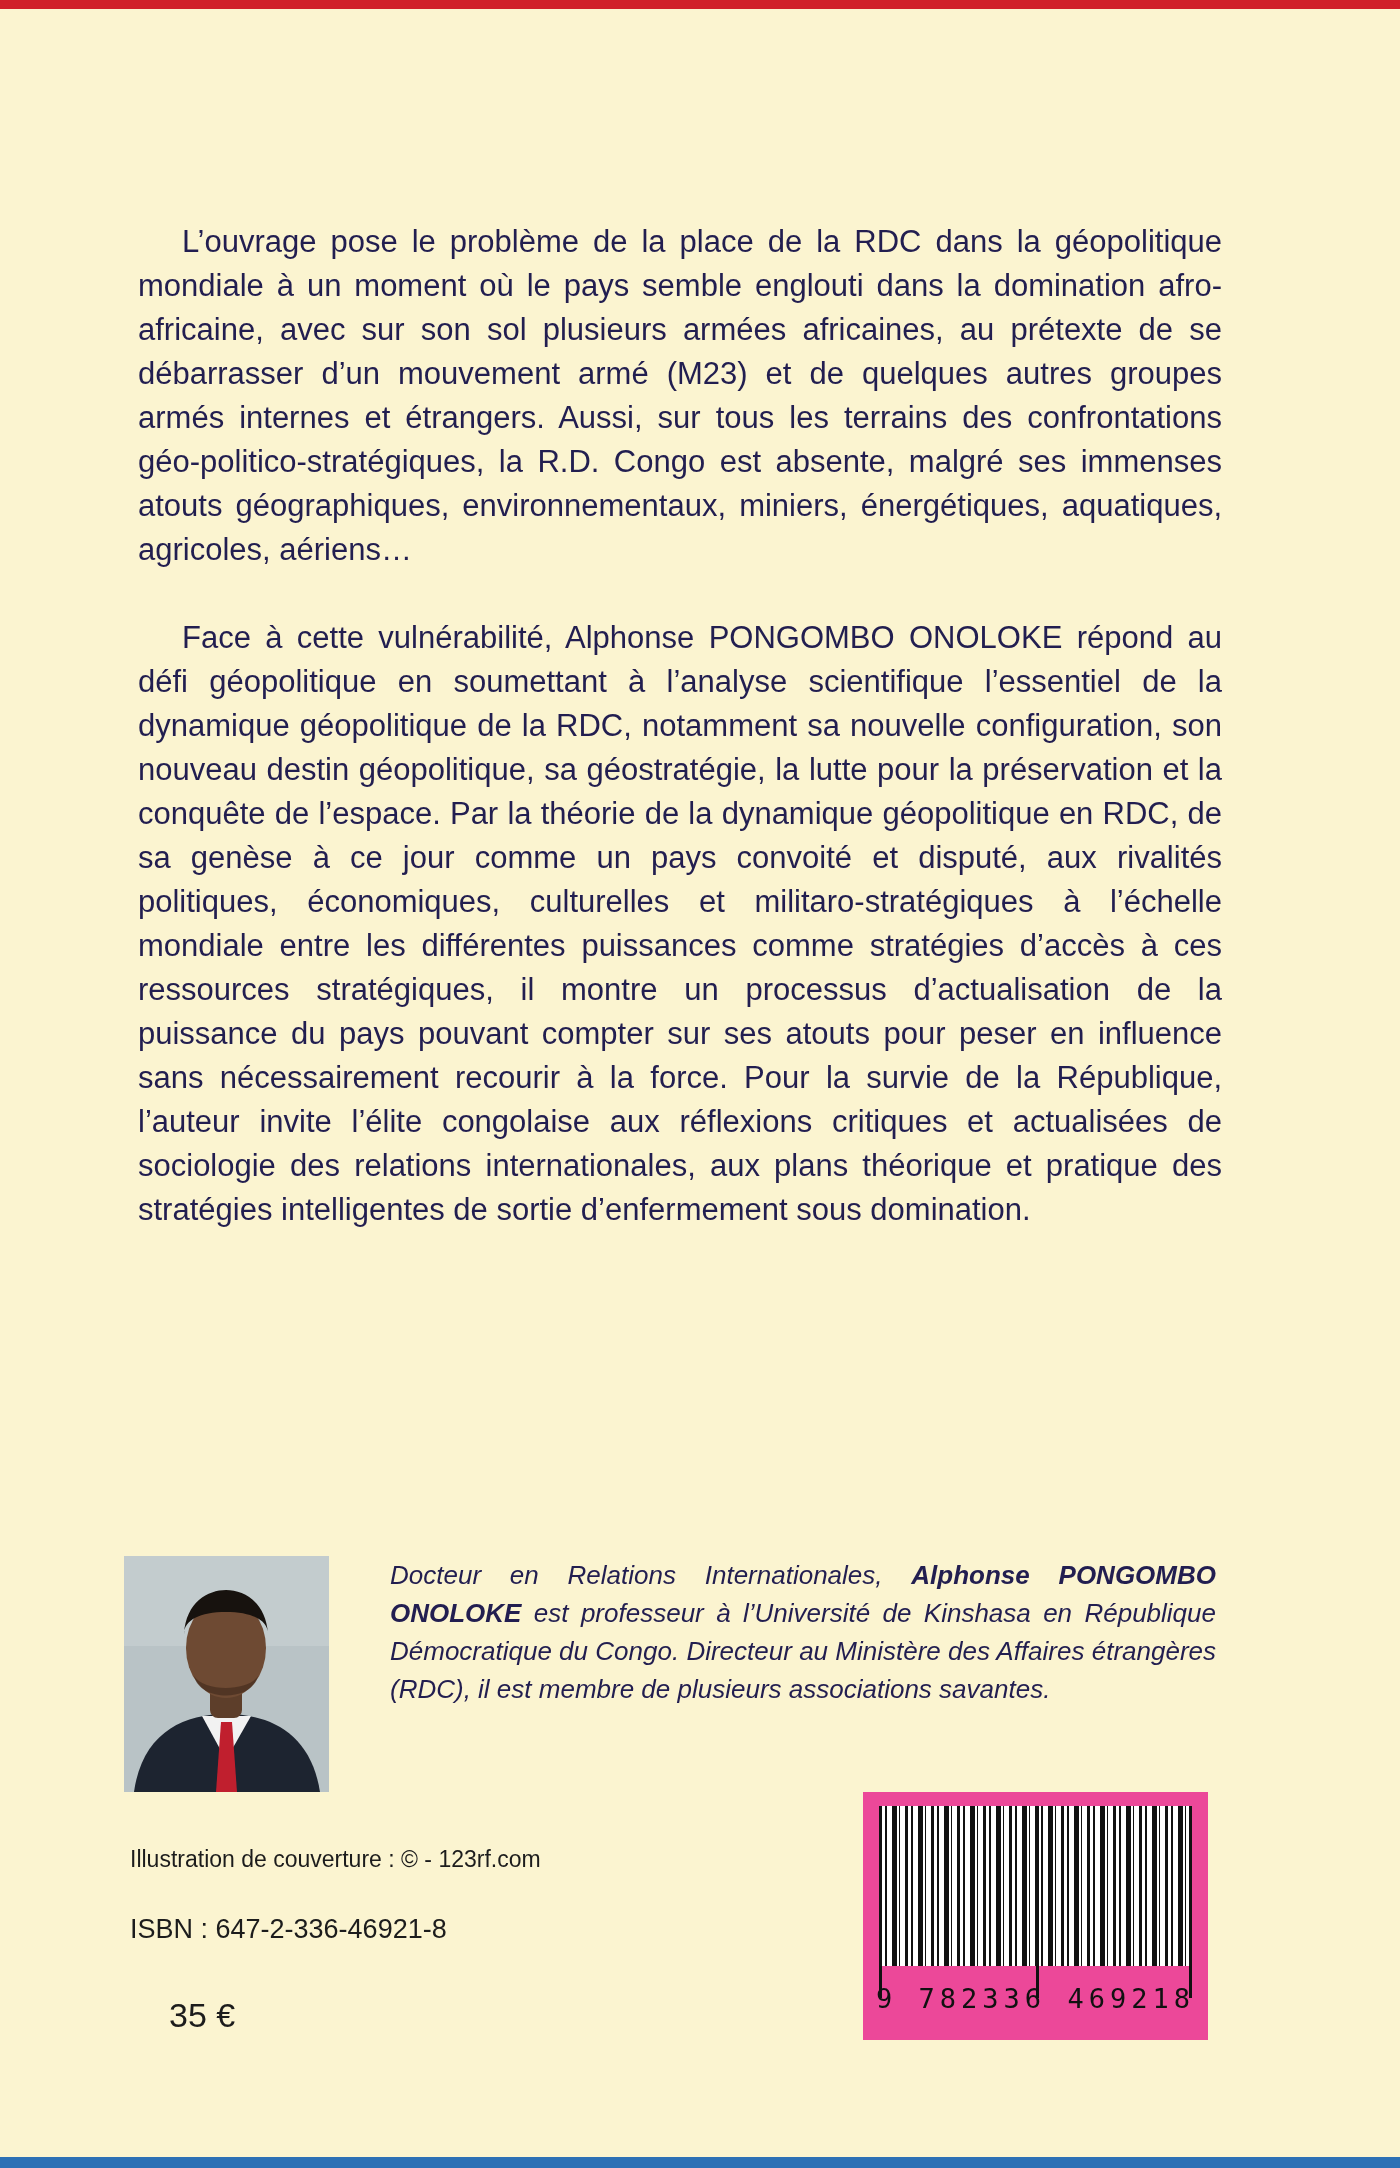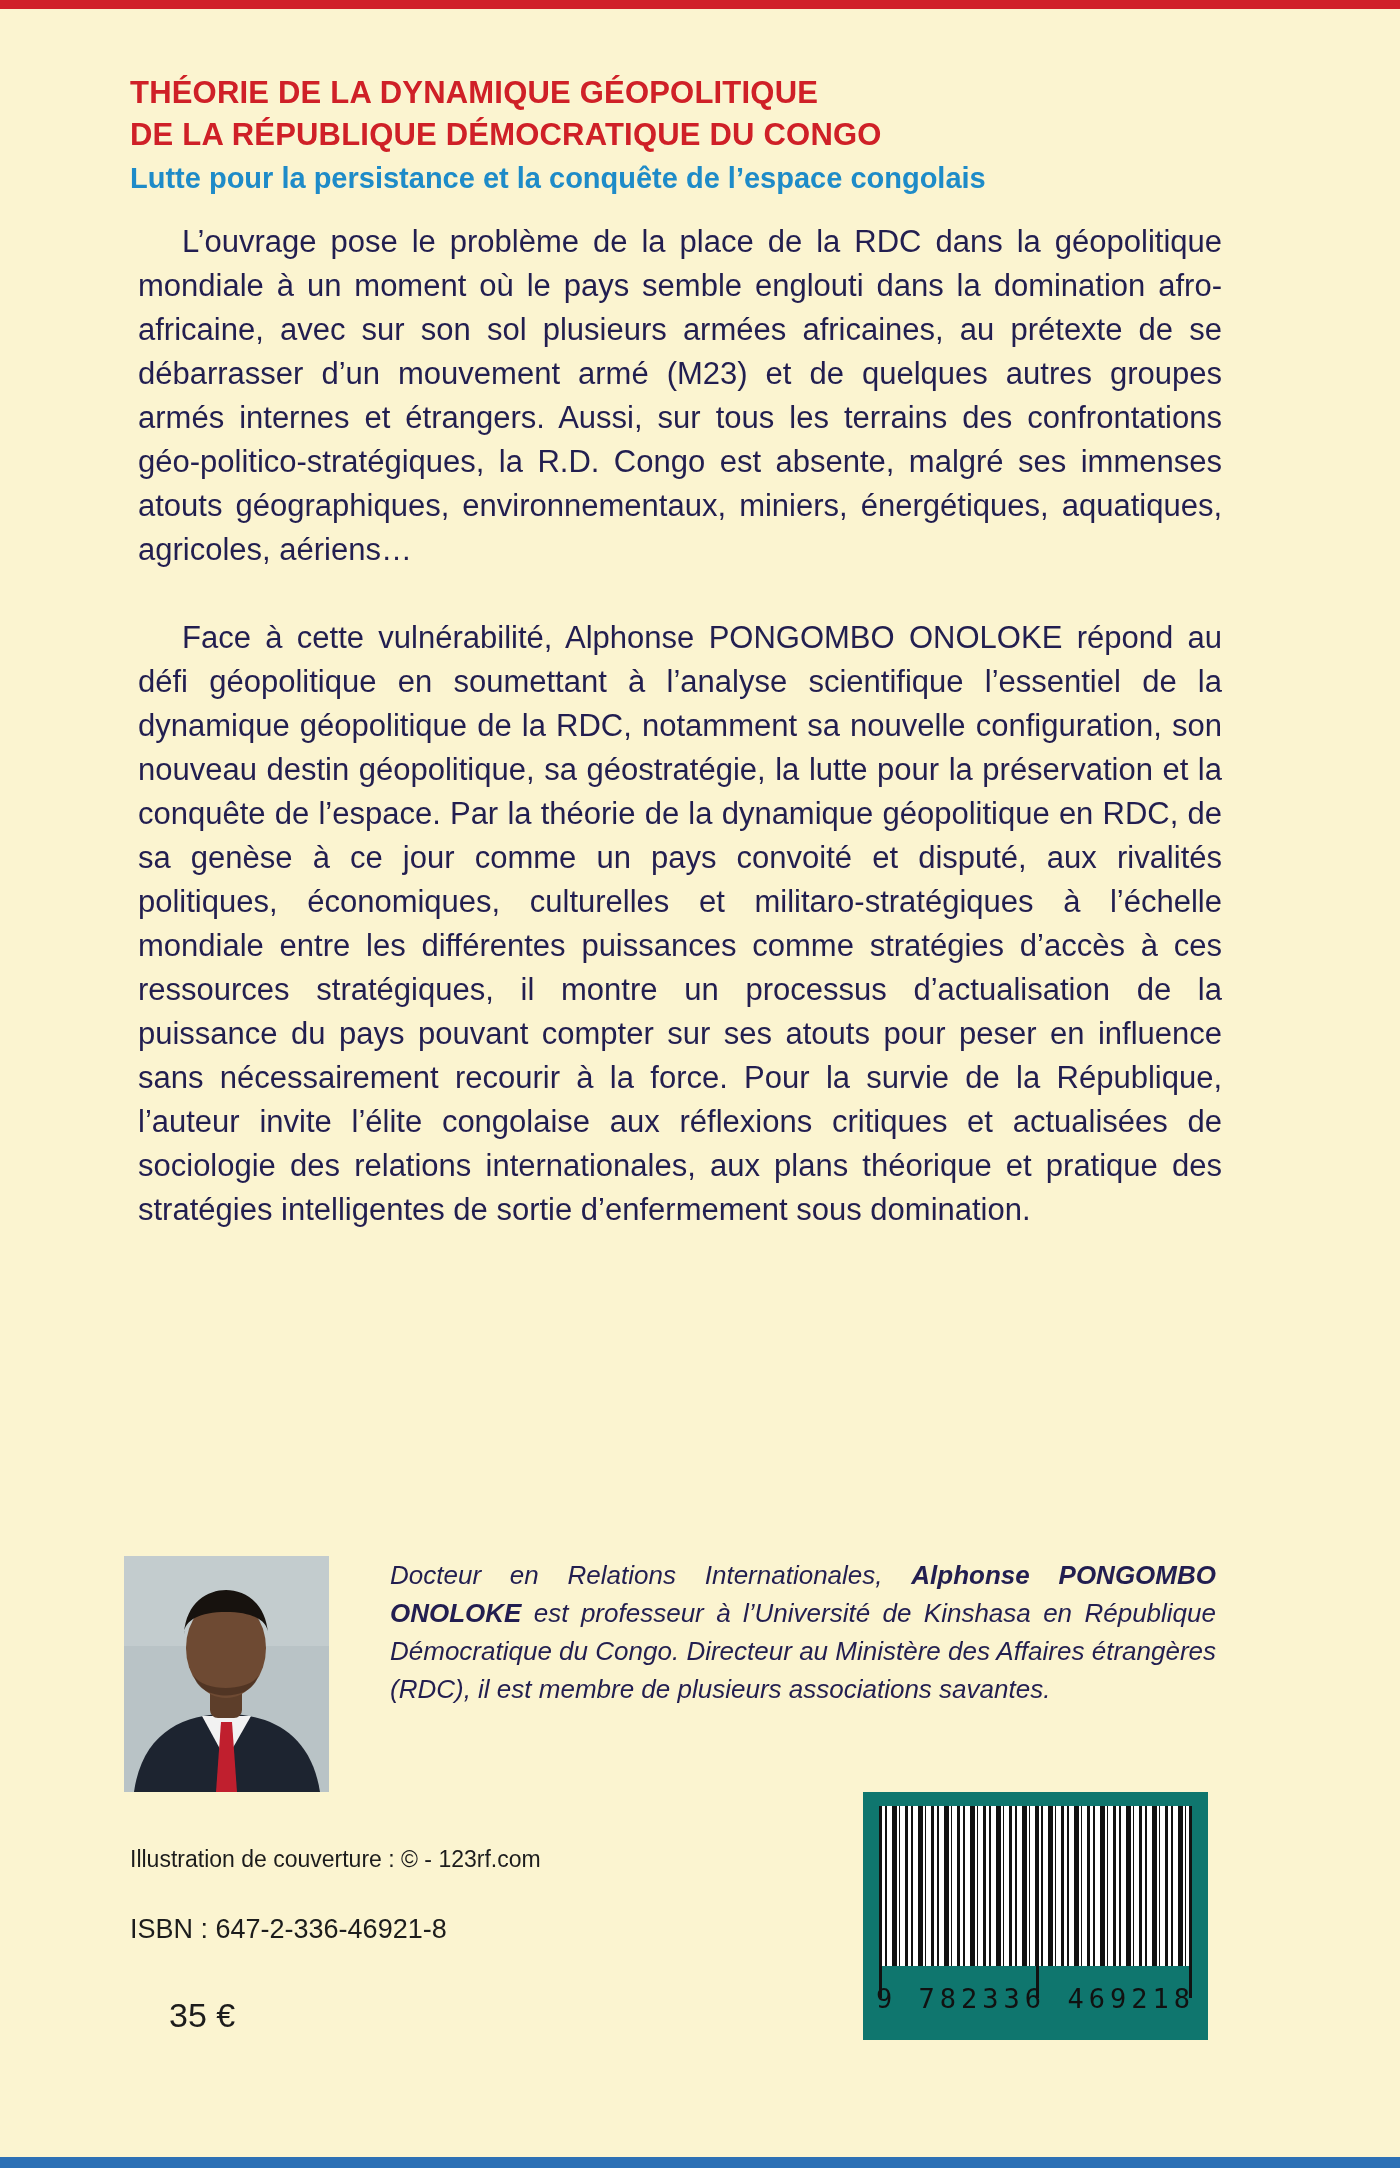--- a/index.html
+++ b/index.html
@@ -113,21 +113,21 @@
     color: #1c1c1c;
     font-size: 34px;
     margin-left: 39px;
   }
   .barcode-box {
     position: absolute;
     left: 863px;
     top: 1792px;
     width: 345px;
     height: 248px;
-    background: #0f766e;
+    background: #ec4899;
   }
   .barcode-bars {
     position: absolute;
     left: 16px;
     right: 16px;
     top: 14px;
     height: 160px;
     background-image: repeating-linear-gradient(90deg,
       #111 0px, #111 3px,
       #fff 3px, #fff 6px,
@@ -161,25 +161,20 @@
     white-space: nowrap;
   }
 </style>
 </head>
 <body>
 
 <div class="cover">
 
   <div class="stripe-top"></div>
 
-  <div class="header">
-    <div class="title-line">THÉORIE DE LA DYNAMIQUE GÉOPOLITIQUE</div>
-    <div class="title-line">DE LA RÉPUBLIQUE DÉMOCRATIQUE DU CONGO</div>
-    <div class="subtitle">Lutte pour la persistance et la conquête de l’espace congolais</div>
-  </div>
 
   <div class="synopsis">
     <p>L’ouvrage pose le problème de la place de la RDC dans la géopolitique mondiale à un moment où le pays semble englouti dans la domination afro-africaine, avec sur son sol plusieurs armées africaines, au prétexte de se débarrasser d’un mouvement armé (M23) et de quelques autres groupes armés internes et étrangers. Aussi, sur tous les terrains des confrontations géo-politico-stratégiques, la R.D. Congo est absente, malgré ses immenses atouts géographiques, environnementaux, miniers, énergétiques, aquatiques, agricoles, aériens…</p>
     <p>Face à cette vulnérabilité, Alphonse PONGOMBO ONOLOKE répond au défi géopolitique en soumettant à l’analyse scientifique l’essentiel de la dynamique géopolitique de la RDC, notamment sa nouvelle configuration, son nouveau destin géopolitique, sa géostratégie, la lutte pour la préservation et la conquête de l’espace. Par la théorie de la dynamique géopolitique en RDC, de sa genèse à ce jour comme un pays convoité et disputé, aux rivalités politiques, économiques, culturelles et militaro-stratégiques à l’échelle mondiale entre les différentes puissances comme stratégies d’accès à ces ressources stratégiques, il montre un processus d’actualisation de la puissance du pays pouvant compter sur ses atouts pour peser en influence sans nécessairement recourir à la force. Pour la survie de la République, l’auteur invite l’élite congolaise aux réflexions critiques et actualisées de sociologie des relations internationales, aux plans théorique et pratique des stratégies intelligentes de sortie d’enfermement sous domination.</p>
   </div>
 
   <div class="author-section">
     <div class="author-photo-frame">
       <svg width="205" height="236" viewBox="0 0 205 236" xmlns="http://www.w3.org/2000/svg">
         <rect x="0" y="0" width="205" height="236" fill="#b9c3c6"></rect>

